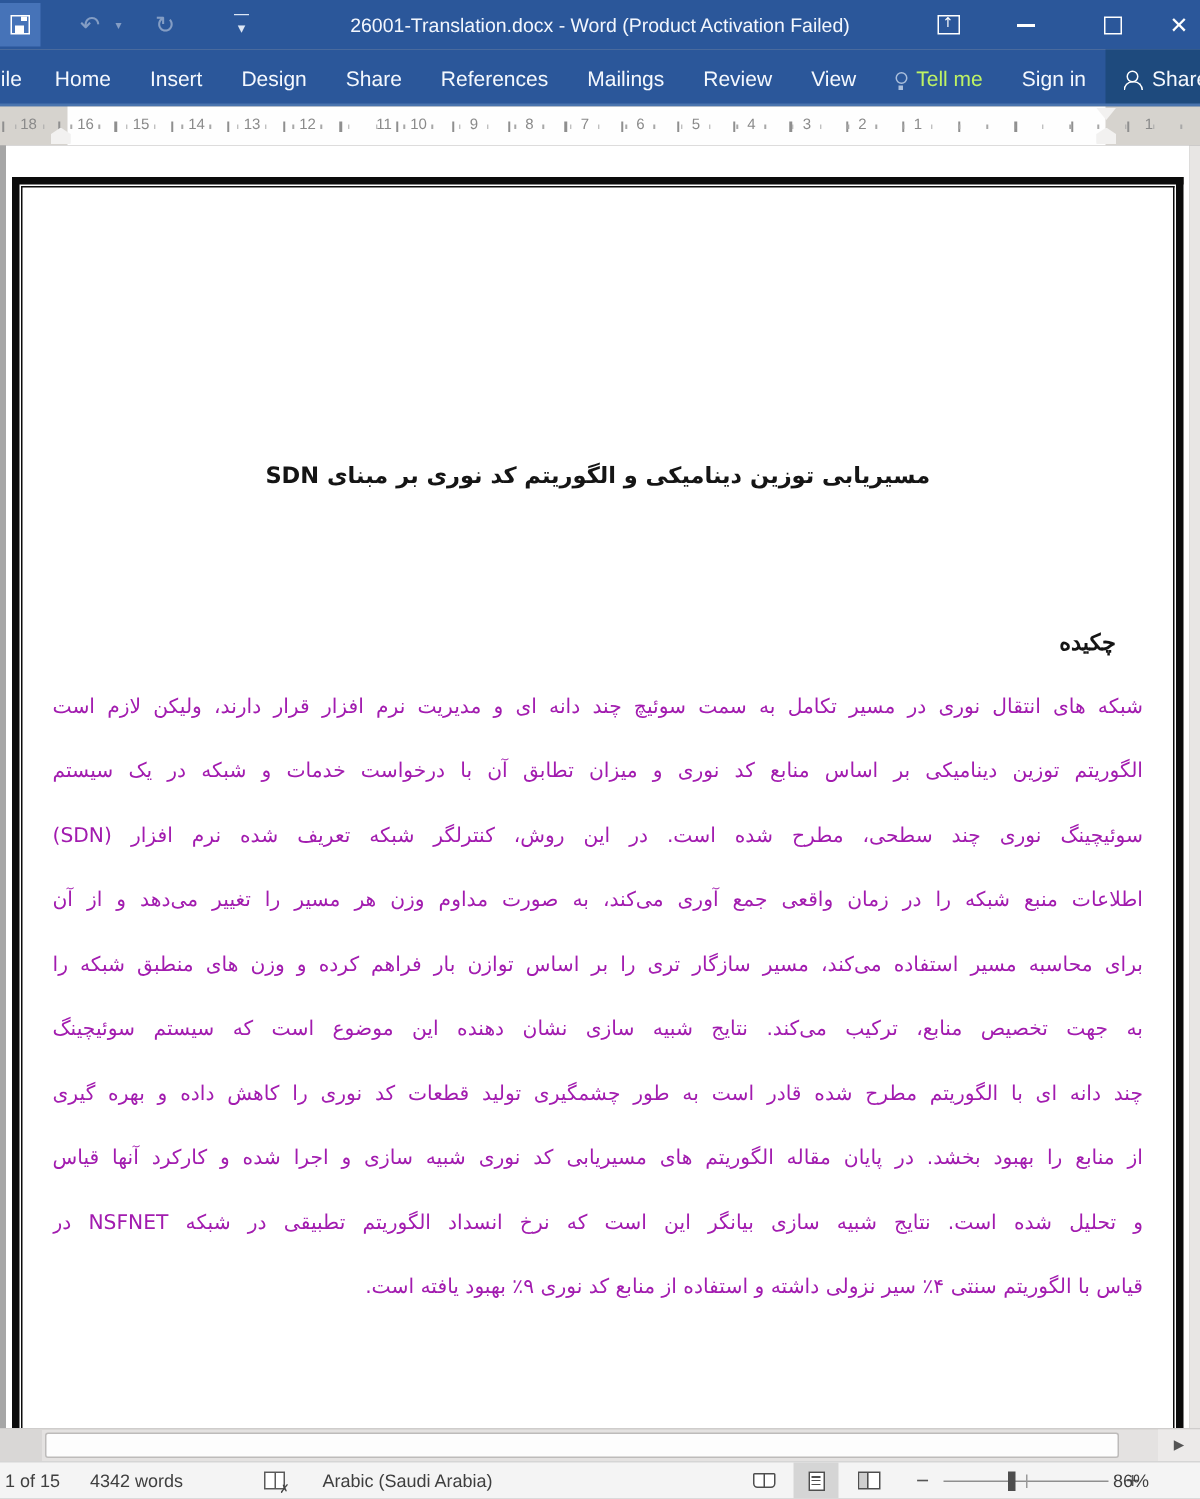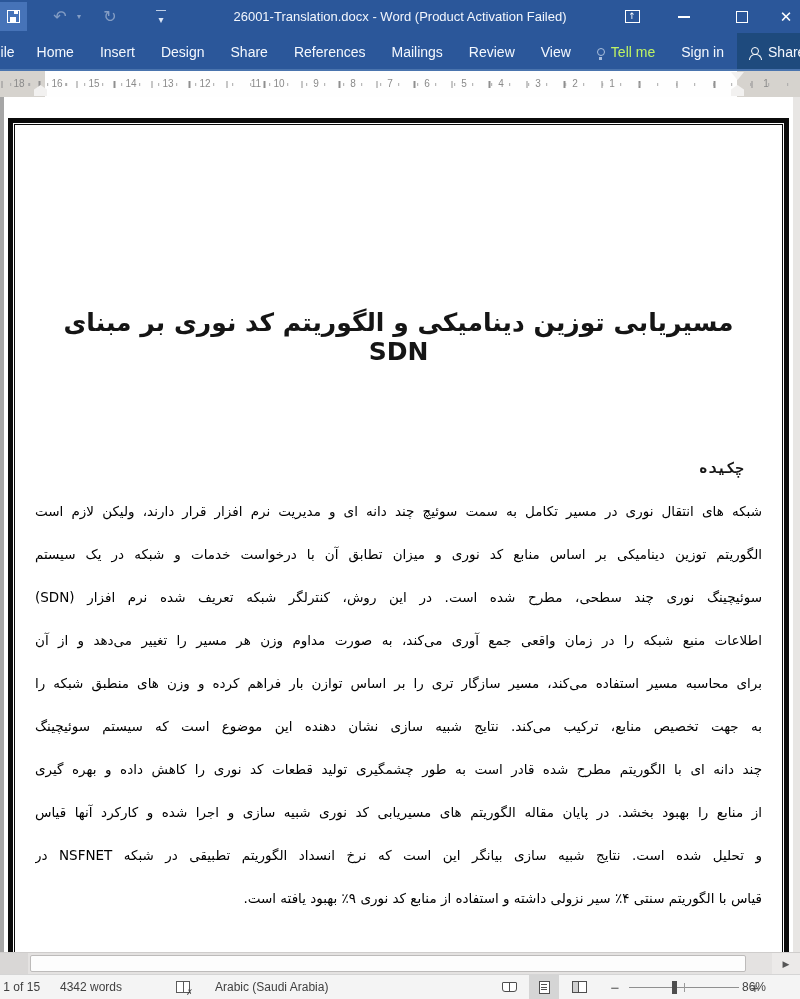--- a/index.html
+++ b/index.html
@@ -57,26 +57,26 @@
   .ind-right { position:absolute; left:34px; top:14px; width:13px; height:11px; background:#f2f1f0;
     clip-path:polygon(50% 0,100% 40%,100% 100%,0 100%,0 40%); filter:drop-shadow(0 0 1px #777); }
 
   
   .docarea { position:absolute; left:0; top:97px; width:800px; height:855px; background:#a6a6a6; }
   .vscroll { position:absolute; right:0; top:0; width:7px; height:100%; background:#e8e6e4; }
   .paper { position:absolute; left:4px; top:0; width:789px; height:855px; background:#ffffff; overflow:hidden; }
   .pb-outer { position:absolute; left:4px; right:4px; top:21px; bottom:-10px; border:5px solid #0b0b0b; border-bottom:none; }
   .pb-inner { position:absolute; left:1px; right:1px; top:1px; bottom:0; border:1.5px solid #0b0b0b; border-bottom:none; padding:0 20px; }
   .doc-title { margin-top:183px; text-align:center; direction:rtl; font-family:"DejaVu Sans",sans-serif;
-    font-weight:bold; font-size:25px; color:#151515; }
+    font-weight:bold; font-size:15px; color:#151515; }
   .abs-head { margin-top:93px; direction:rtl; text-align:right; padding-right:18px;
-    font-family:Liberation Mono, monospace; font-weight:bold; font-size:15px; color:#151515; }
+    font-family:Liberation Serif, serif; font-weight:bold; font-size:15px; color:#151515; }
   .abs-body { margin-top:12px; direction:rtl; }
   .abs-line { height:43px; line-height:43px; overflow:hidden; font-family:"DejaVu Sans",sans-serif;
-    font-size:13.5px; color:#000000; text-align:justify; text-align-last:justify; white-space:nowrap; }
+    font-size:13.5px; color:#a21caf; text-align:justify; text-align-last:justify; white-space:nowrap; }
   .abs-line.last { text-align-last:right; }
 
   
   .hscroll { position:absolute; left:0; top:952px; width:800px; height:22px; background:#e4e2e1; border-top:1px solid #cfcdcc; }
   .hs-leftbtn { position:absolute; left:0; top:0; width:28px; height:21px; background:#d9d7d6; }
   .hs-thumb { position:absolute; left:30px; top:2px; width:716px; height:17px; background:#fdfdfd; border:1px solid #bdbbba; border-radius:2px; }
   .hs-rightbtn { position:absolute; right:0; top:0; width:28px; height:21px; background:#eceae9; display:flex; align-items:center; justify-content:center; color:#555; font-size:9px; font-family:"DejaVu Sans",sans-serif; }
 
   
   .statusbar { position:absolute; left:0; top:974px; width:800px; height:25px; background:#f4f4f4; border-top:1px solid #d5d5d5; font-size:12px; color:#3f3f3f; }

